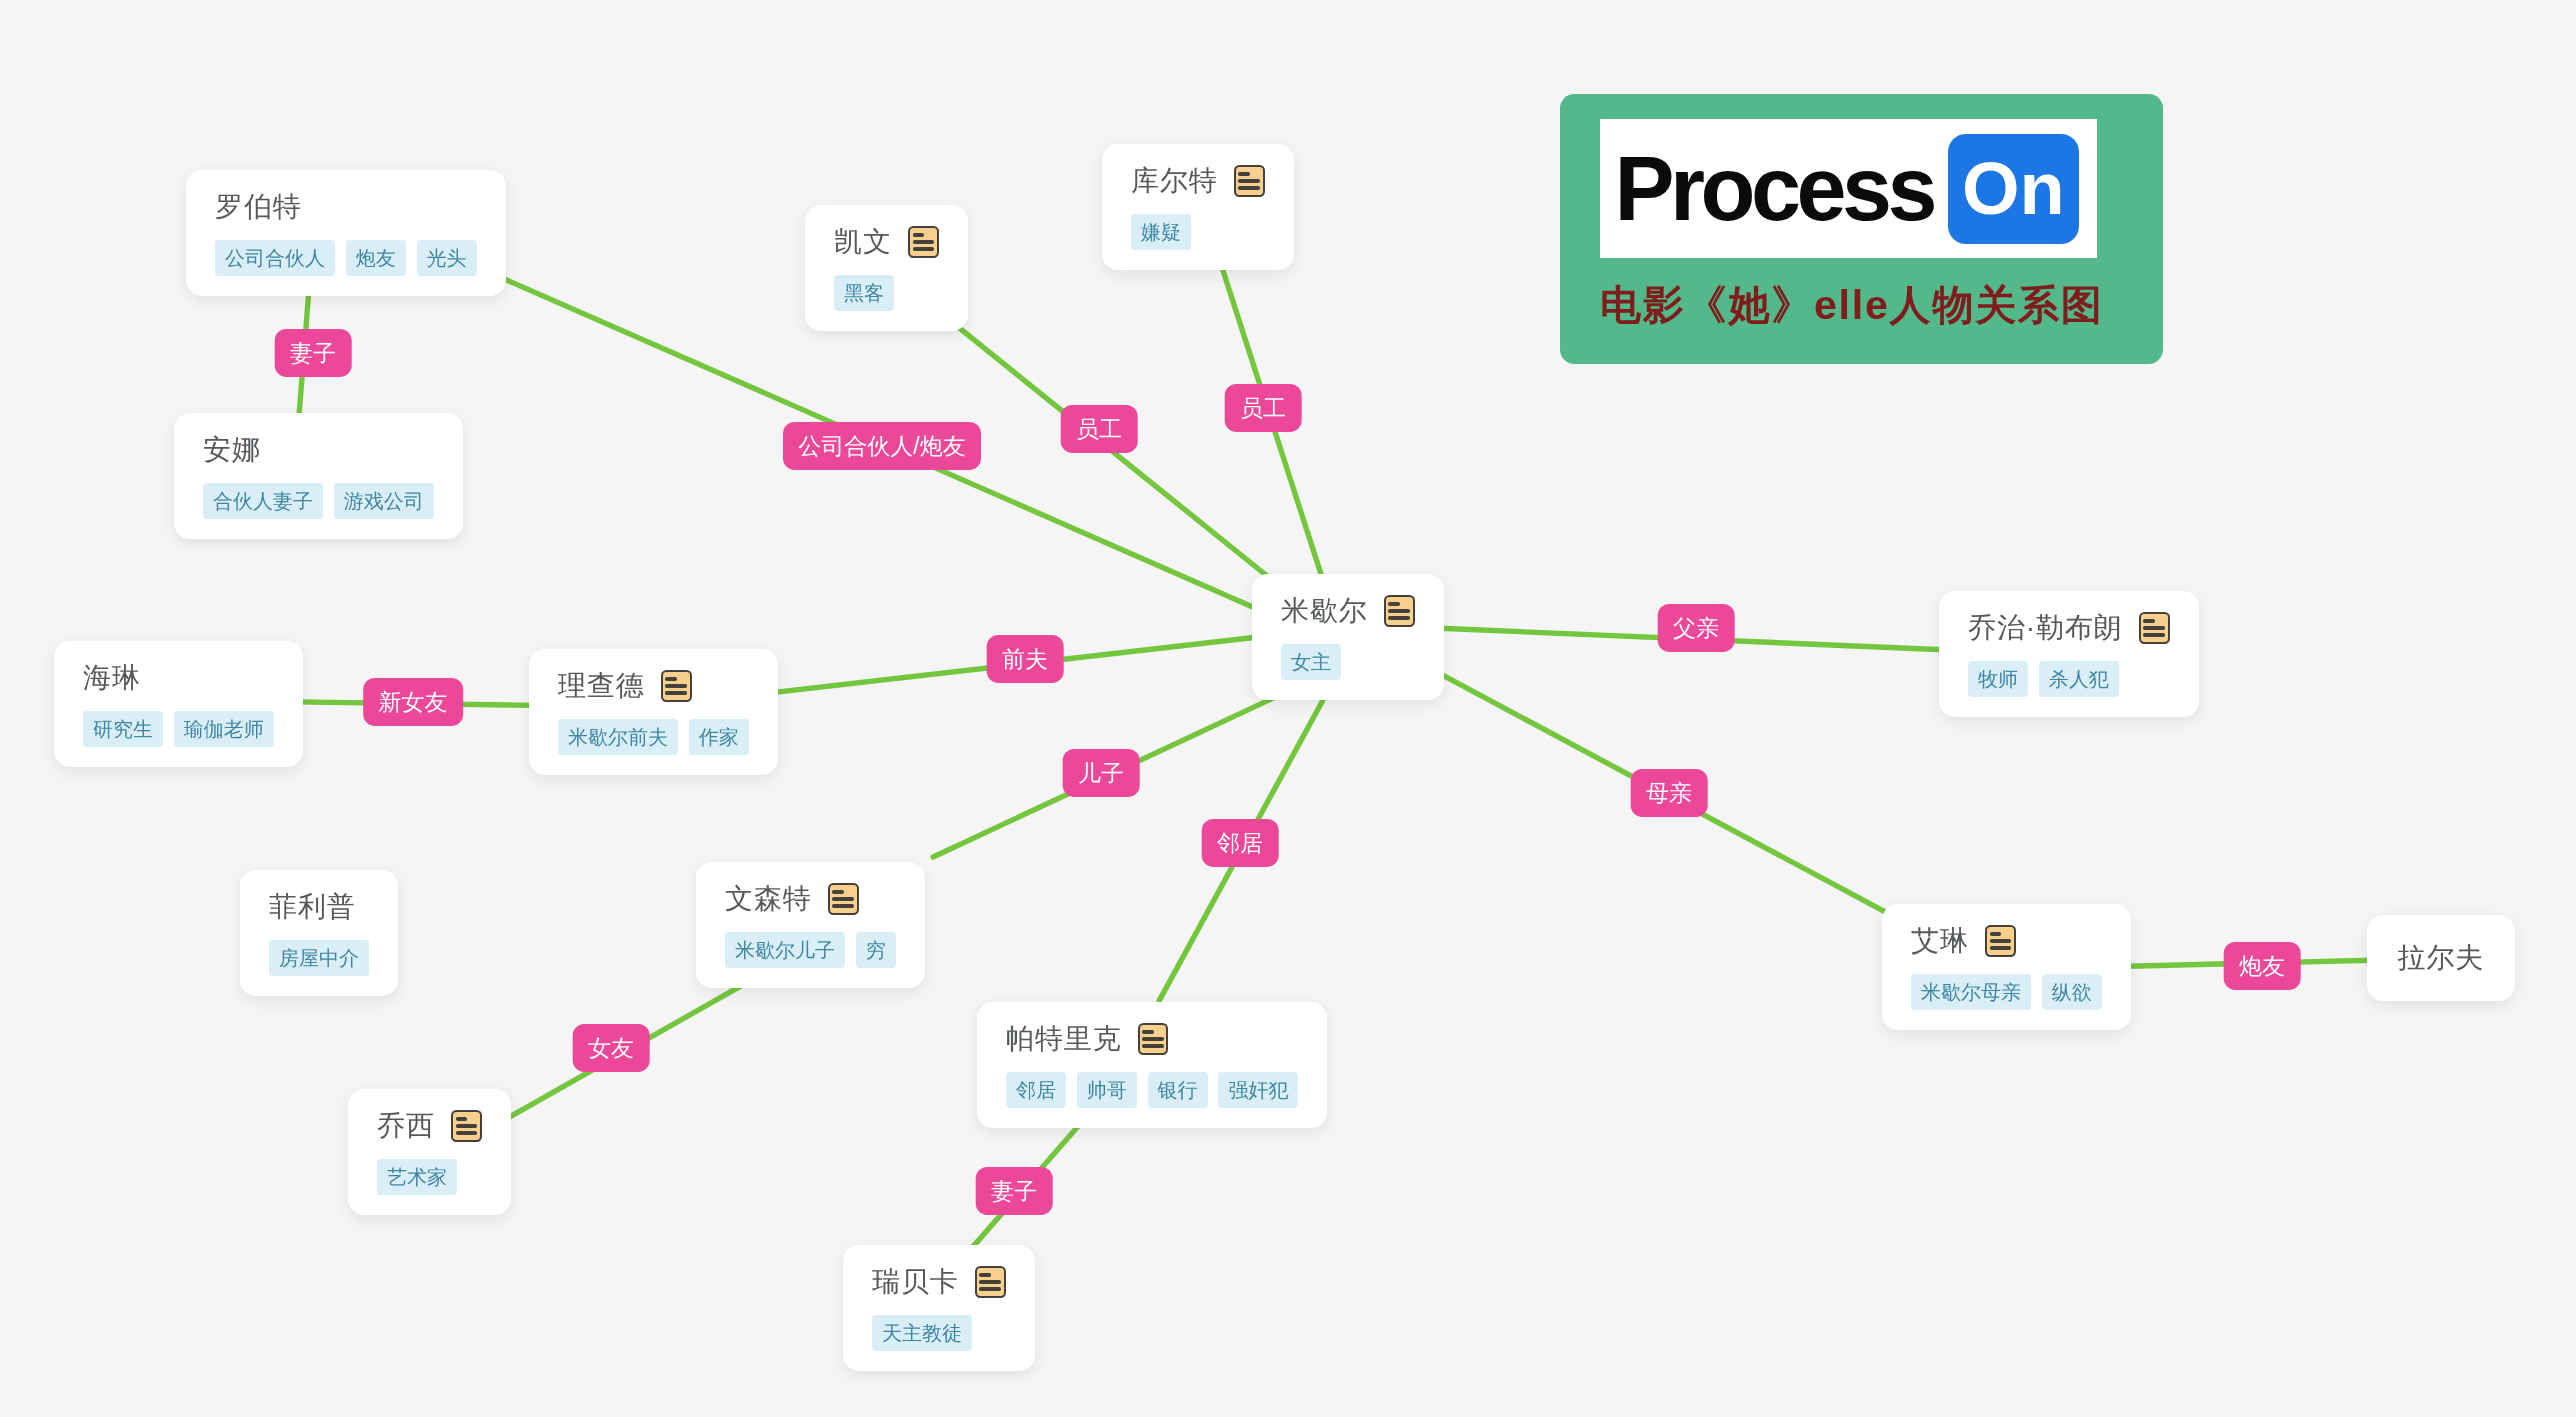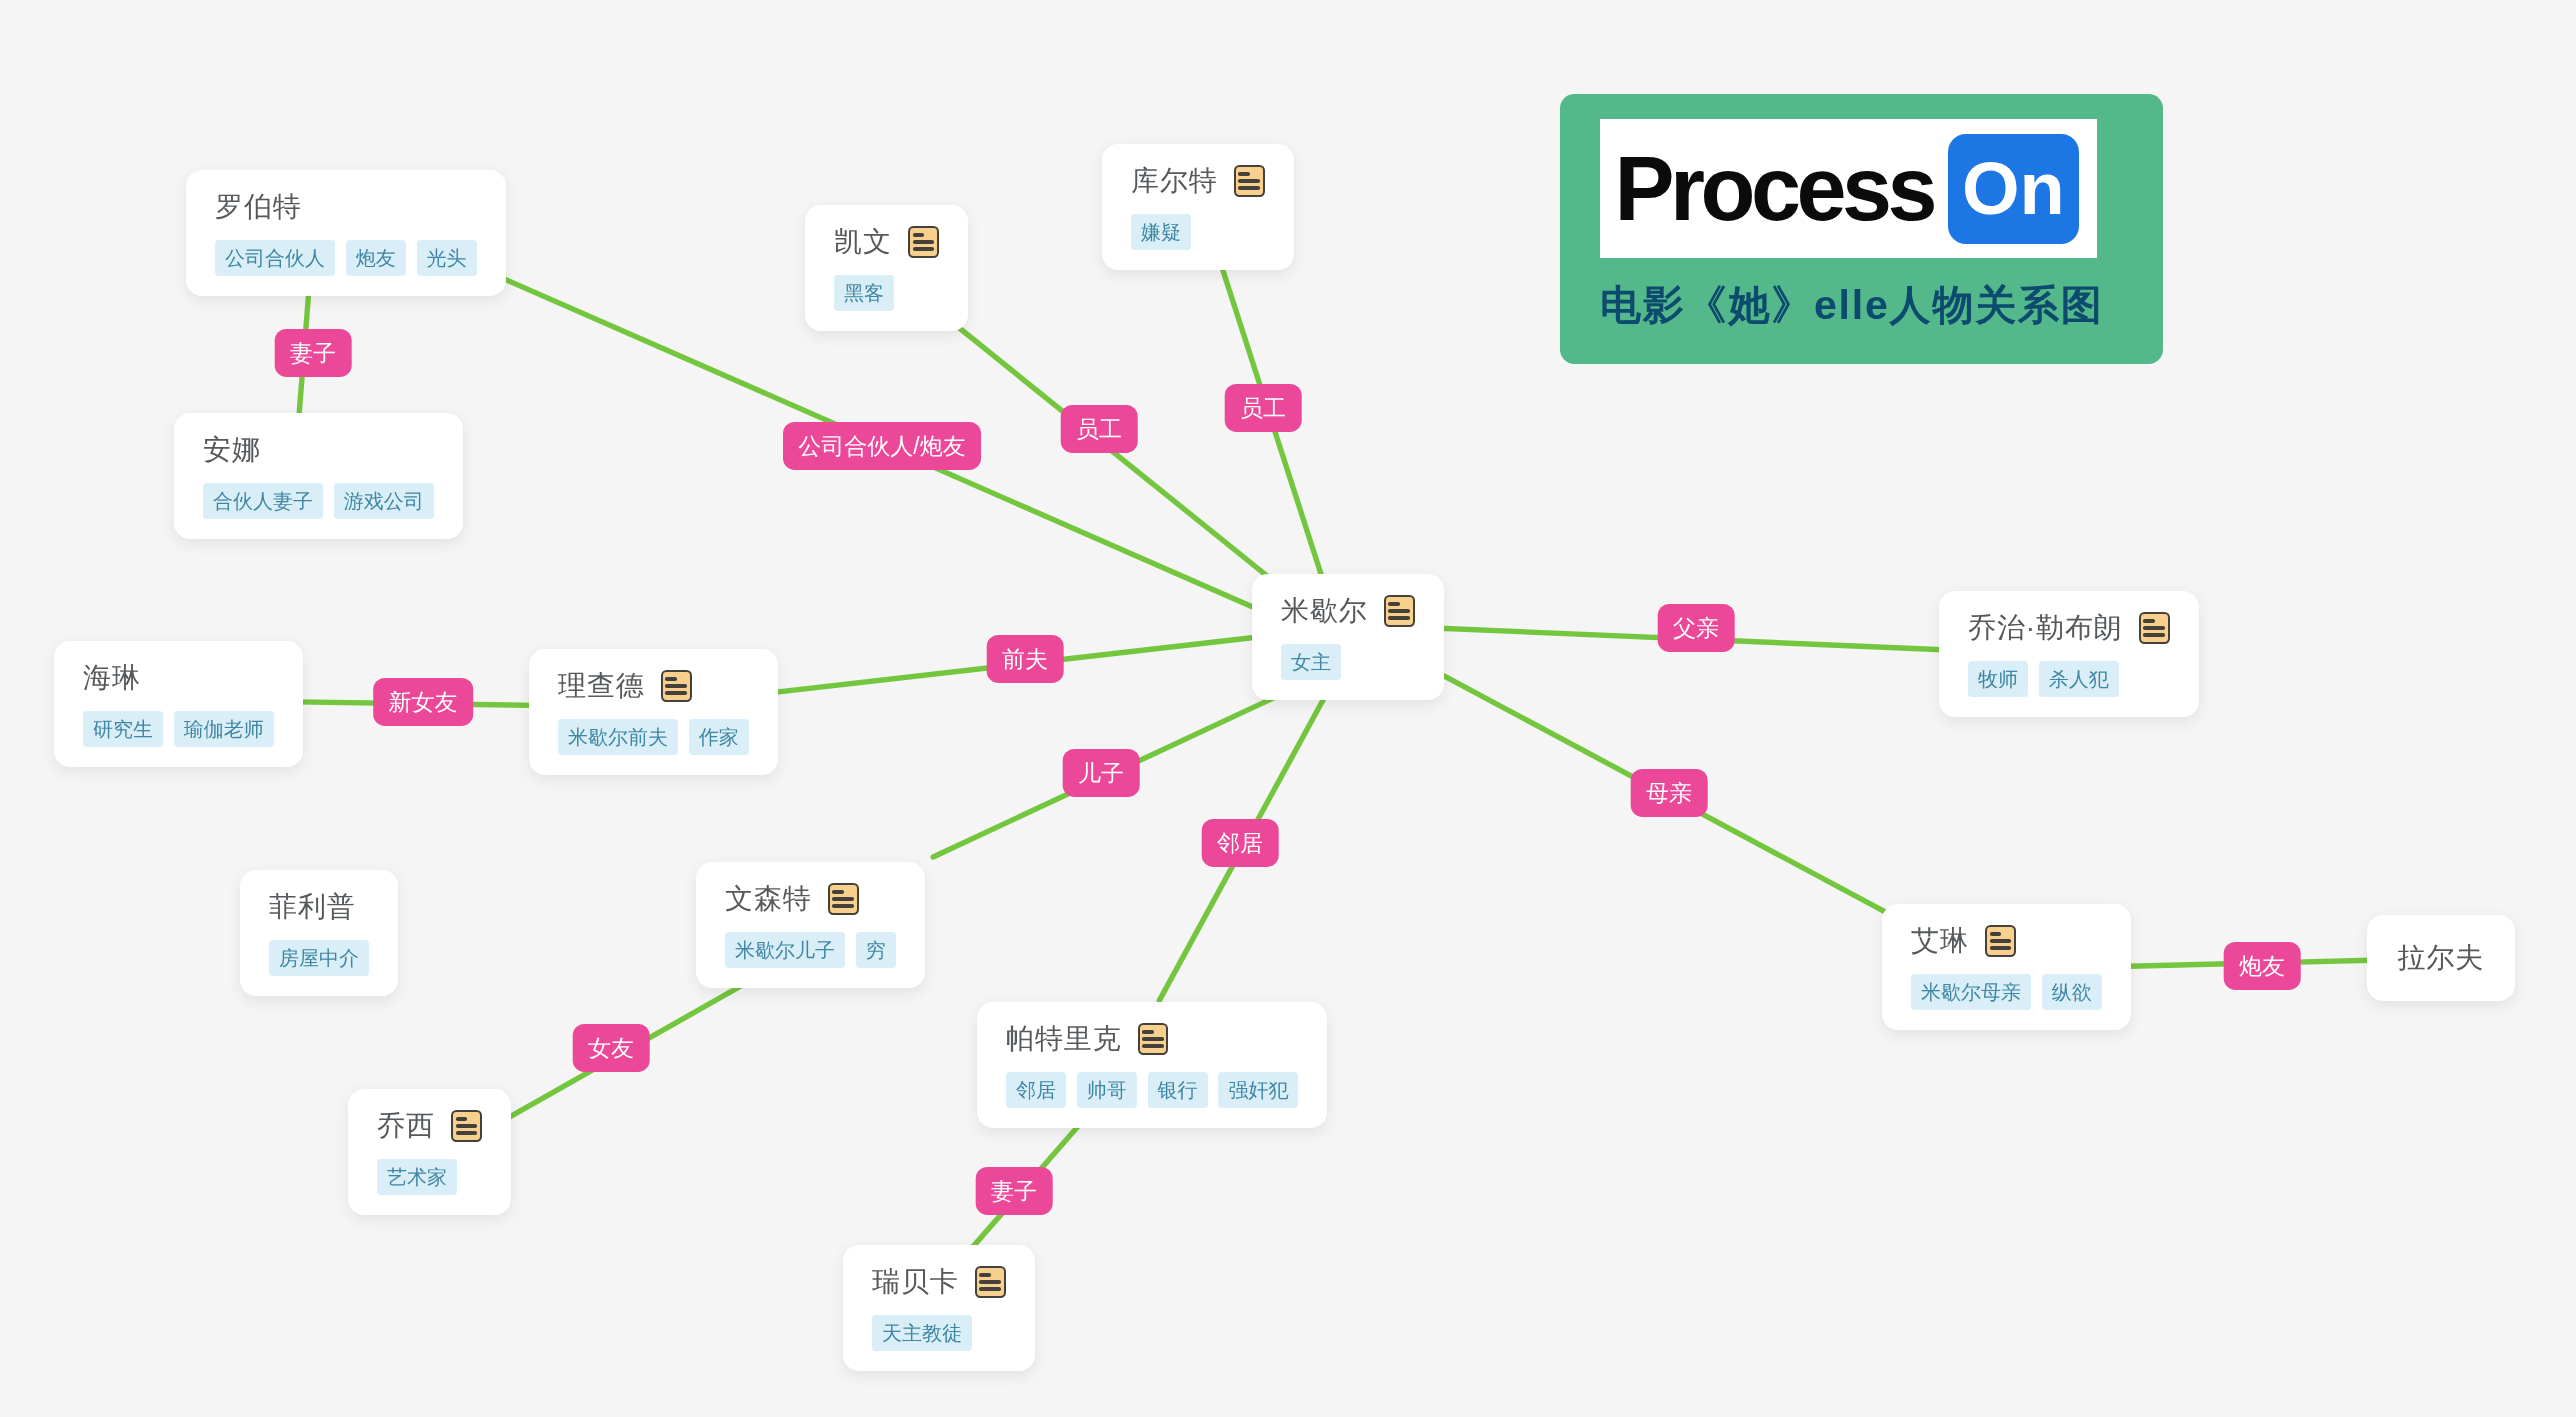--- a/index.html
+++ b/index.html
@@ -27,21 +27,21 @@
               font-size:23px;line-height:1;padding:12.6px 15.3px;border-radius:11.7px;white-space:nowrap;}
 
   
   .logo-card{position:absolute;left:1560px;top:46px;width:603px;height:270px;box-sizing:border-box;
              background:#54b98a;border-radius:14.4px;padding:25px 40px;margin-top:48px;}
   .logo-white{display:inline-flex;align-items:center;gap:14.4px;background:#ffffff;
               height:139px;box-sizing:border-box;padding:9px 18px 9px 14.4px;}
   .logo-process{font-size:90px;font-weight:bold;color:#0b0b0b;letter-spacing:-4.5px;line-height:1;}
   .logo-on-box{background:#1c76e4;color:#ffffff;font-size:74px;font-weight:bold;line-height:1;
                padding:18px 14.4px;border-radius:18px;}
-  .logo-subtitle{color:#0c4a6e;font-size:41px;font-weight:bold;margin-top:20px;letter-spacing:1.8px;white-space:nowrap;}
+  .logo-subtitle{color:#7f1d1d;font-size:41px;font-weight:bold;margin-top:20px;letter-spacing:1.8px;white-space:nowrap;}
 
   
   .watermark{position:absolute;right:36px;bottom:23px;font-size:59px;font-weight:bold;color:#ffffff;
              letter-spacing:2.7px;white-space:nowrap;
              text-shadow:3.6px 4.5px 1.8px rgba(0,0,0,0.9),0.9px 0.9px 0.9px rgba(0,0,0,0.55);}
 </style>
 </head>
 <body>
 
 <div id="stage">
@@ -65,21 +65,21 @@
   <div id="diagram">
       <div class="edge-label" style="left: 313px; top: 353px;">妻子</div>
       <div class="edge-label" style="left: 882px; top: 446px;">公司合伙人/炮友</div>
       <div class="edge-label" style="left: 1099px; top: 429px;">员工</div>
       <div class="edge-label" style="left: 1263px; top: 408px;">员工</div>
       <div class="edge-label" style="left: 1025px; top: 659px;">前夫</div>
       <div class="edge-label" style="left: 1101px; top: 773px;">儿子</div>
       <div class="edge-label" style="left: 1240px; top: 843px;">邻居</div>
       <div class="edge-label" style="left: 1696px; top: 628px;">父亲</div>
       <div class="edge-label" style="left: 1669px; top: 793px;">母亲</div>
-      <div class="edge-label" style="left: 423px; top: 702px;">新女友</div>
+      <div class="edge-label" style="left: 413px; top: 702px;">新女友</div>
       <div class="edge-label" style="left: 611px; top: 1048px;">女友</div>
       <div class="edge-label" style="left: 1014px; top: 1191px;">妻子</div>
       <div class="edge-label" style="left: 2262px; top: 966px;">炮友</div>
       <div class="node" style="left: 186px; top: 170px;">
         <div class="node-title-row">
           <span class="node-title">罗伯特</span>
         </div>
         <div class="tags">
           <span class="tag">公司合伙人</span>
           <span class="tag">炮友</span>

